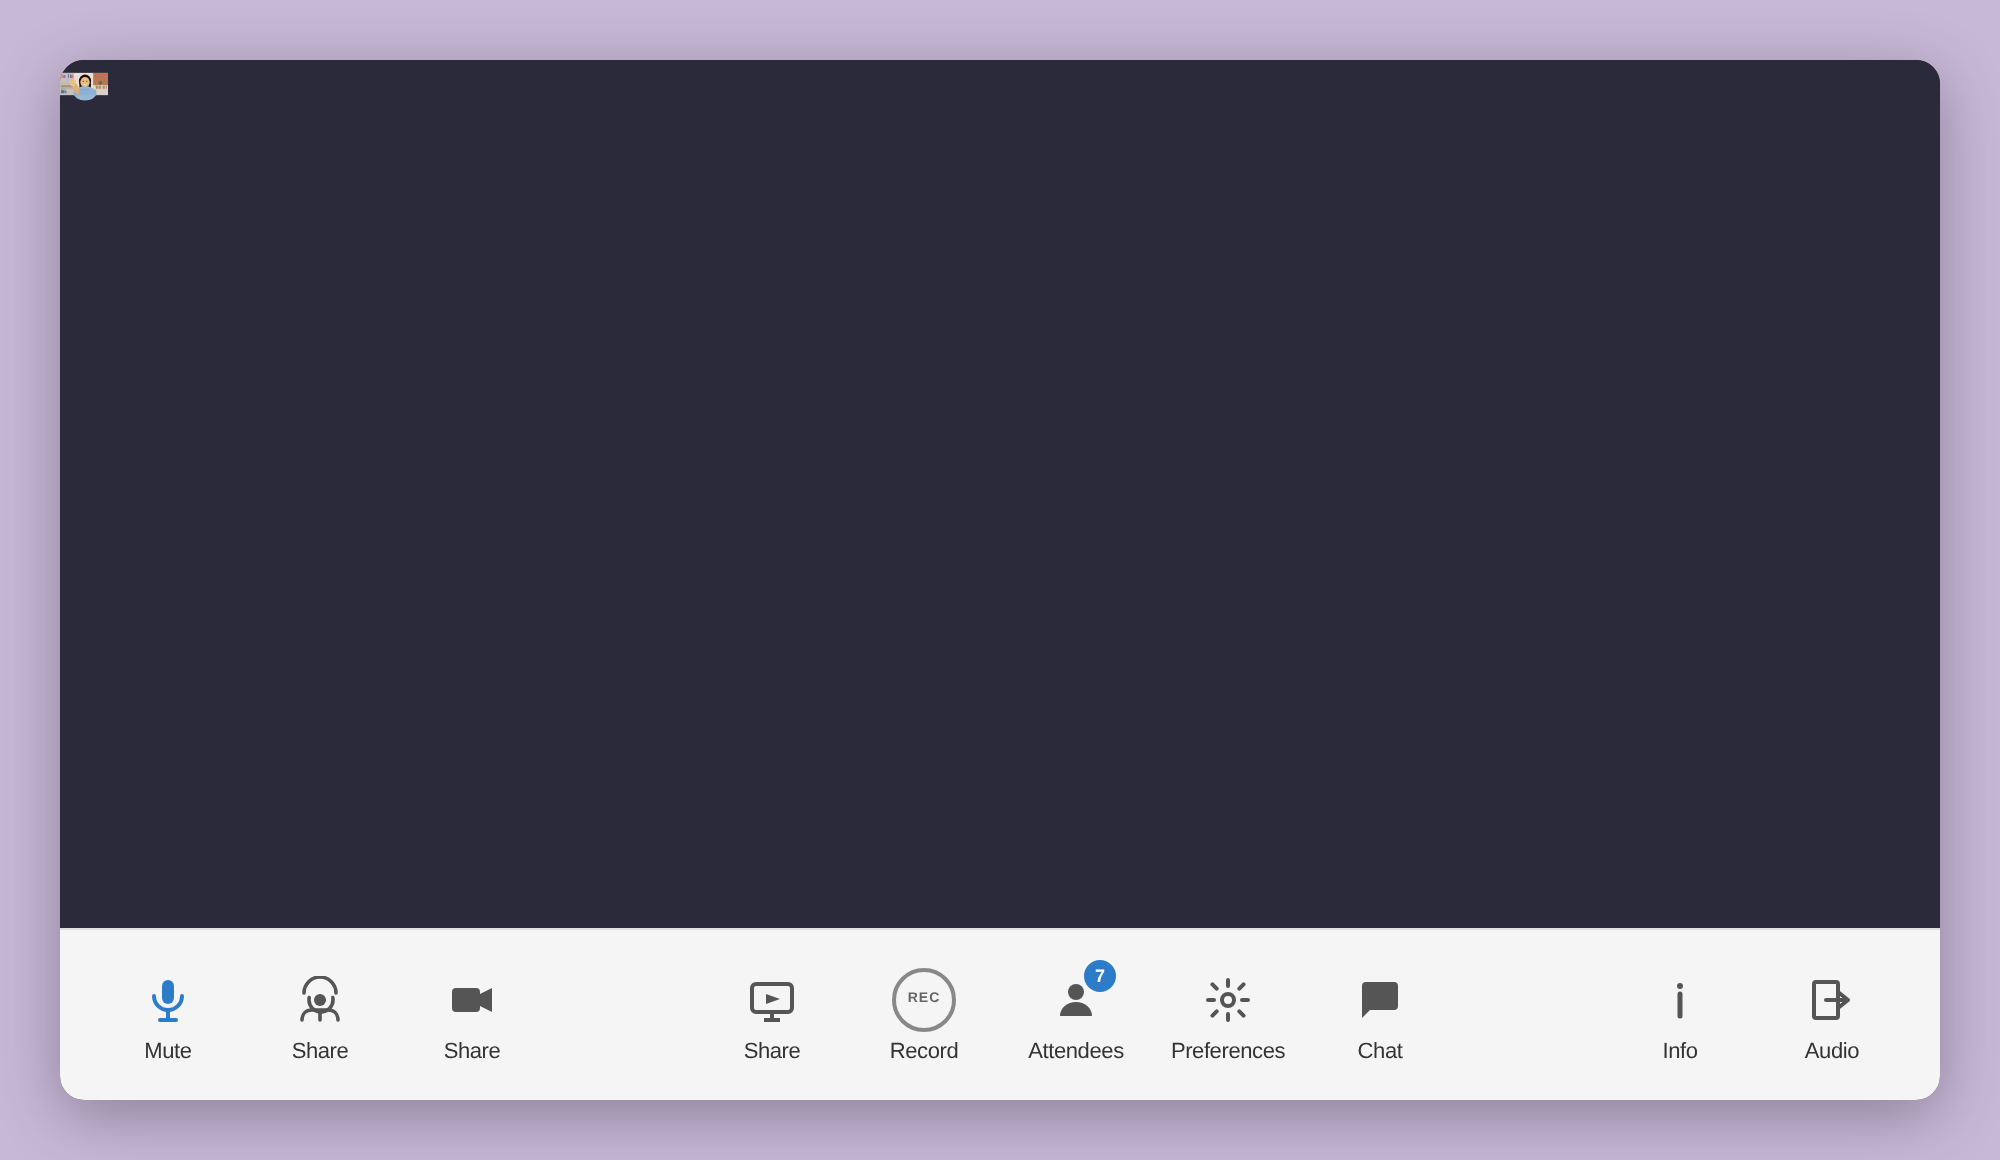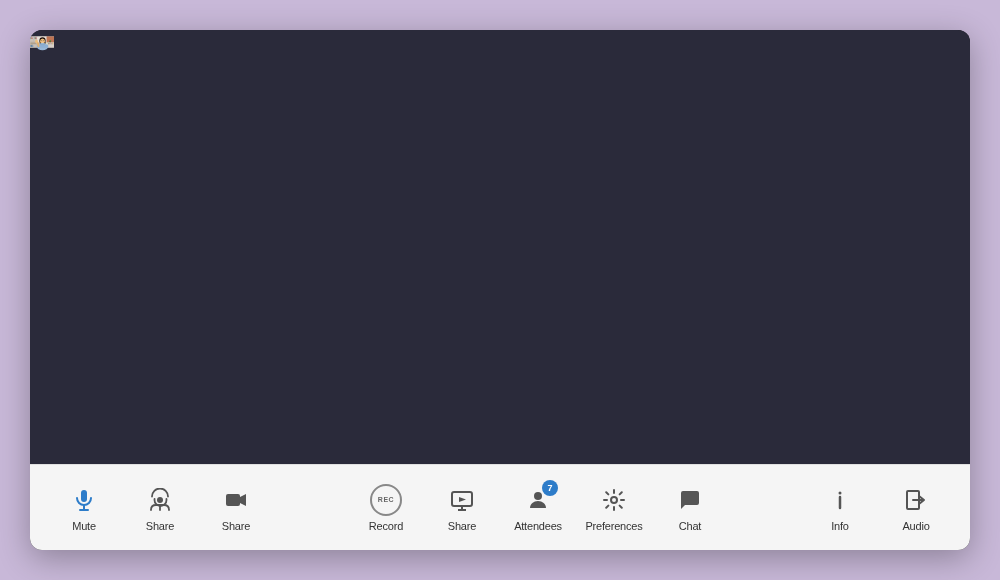--- a/index.html
+++ b/index.html
@@ -341,40 +341,40 @@
           </svg>
         </div>
         <span class="tool-label">Share</span>
       </button>
     </div>
 
     <div class="toolbar-center">
 
       <button class="tool-btn">
         <div class="tool-icon">
-          <div class="rec-circle">REC</div>
-        </div>
-        <span class="tool-label">Record</span>
-      </button>
-
-      <button class="tool-btn">
-        <div class="tool-icon">
           <svg viewBox="0 0 24 24" fill="none" xmlns="http://www.w3.org/2000/svg">
 
             <rect x="2" y="4" width="20" height="14" rx="2" stroke="#555" stroke-width="2" fill="none"></rect>
 
             <polygon points="9,9 9,14 16,11.5" fill="#555"></polygon>
             <line x1="12" y1="18" x2="12" y2="22" stroke="#555" stroke-width="2"></line>
             <line x1="8" y1="22" x2="16" y2="22" stroke="#555" stroke-width="2"></line>
           </svg>
         </div>
         <span class="tool-label">Share</span>
       </button>
 
       <button class="tool-btn">
+        <div class="tool-icon">
+          <div class="rec-circle">REC</div>
+        </div>
+        <span class="tool-label">Record</span>
+      </button>
+
+      <button class="tool-btn">
         <div class="tool-icon" style="position:relative;">
           <svg viewBox="0 0 24 24" fill="none" xmlns="http://www.w3.org/2000/svg">
             <circle cx="12" cy="8" r="4" fill="#555"></circle>
             <path d="M4 20c0-4 3.6-7 8-7s8 3 8 7" fill="#555"></path>
           </svg>
           <div class="badge">7</div>
         </div>
         <span class="tool-label">Attendees</span>
       </button>
 

